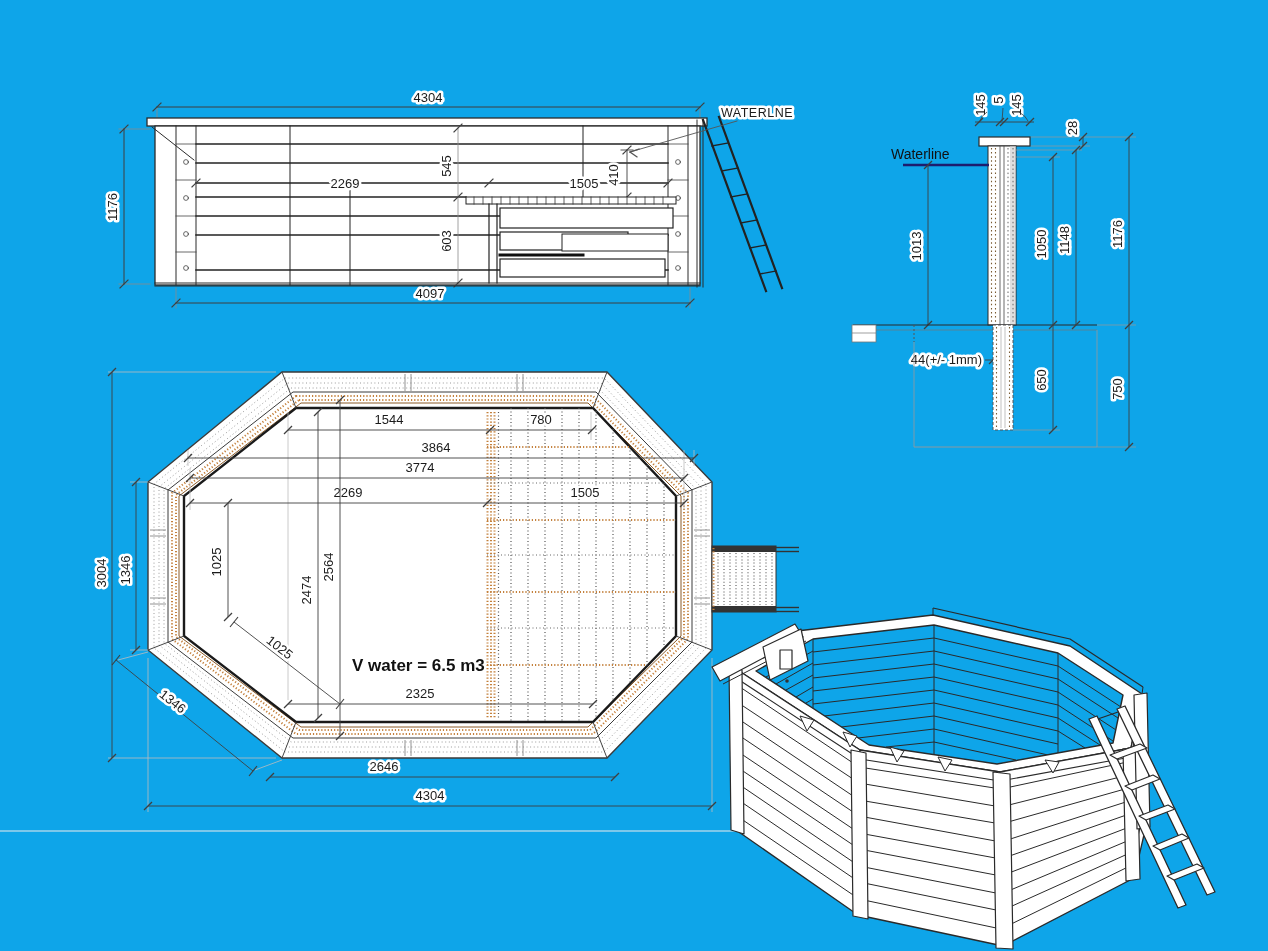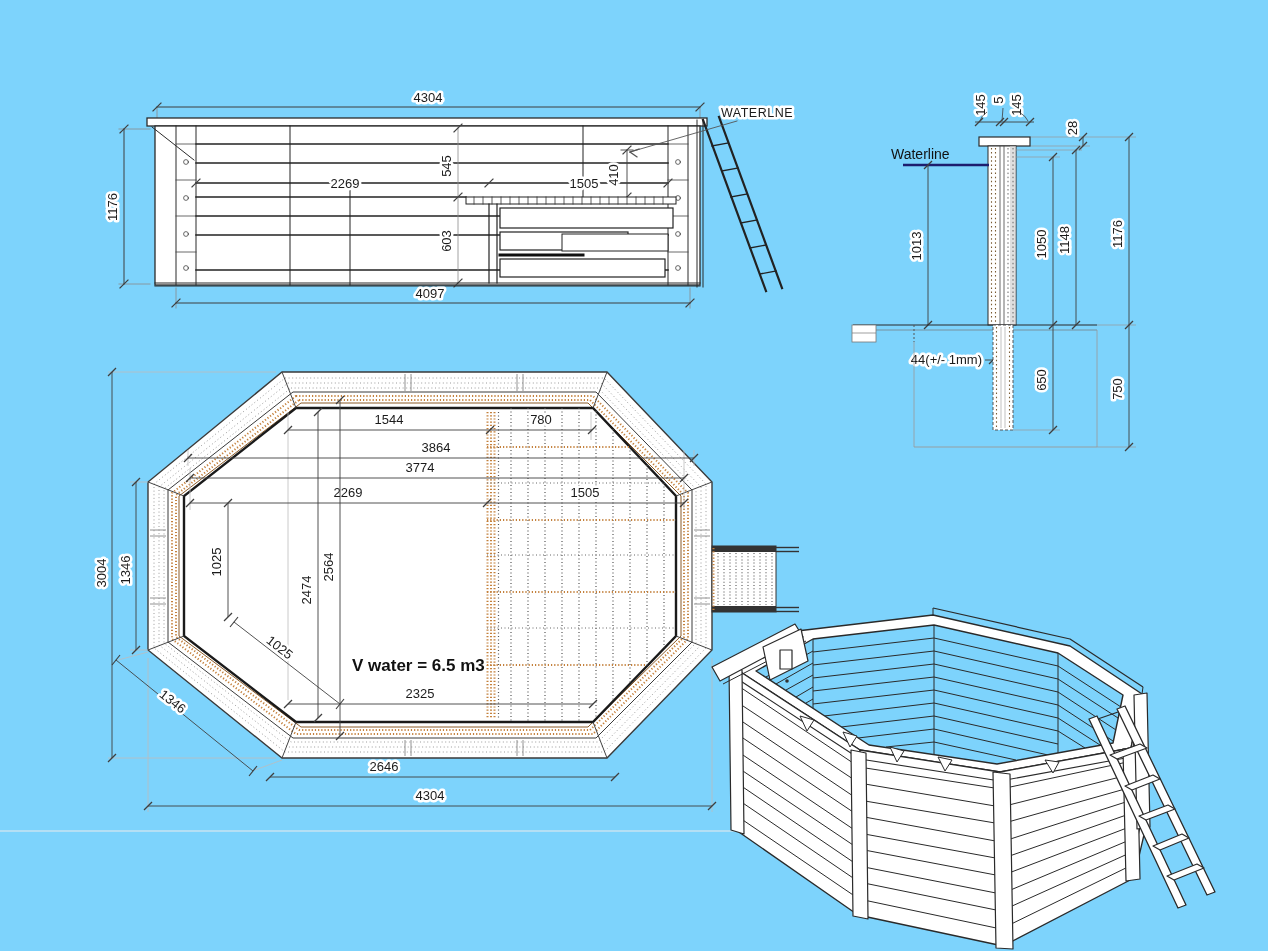--- a/index.html
+++ b/index.html
@@ -1,16 +1,16 @@
 <!DOCTYPE html>
 <html><head>
 <meta charset="utf-8">
 <style>
   html,body{margin:0;padding:0;background:#ffffff;}
-  .canvas{position:relative;width:1268px;height:951px;background:#7dd3fc;overflow:hidden;}
+  .canvas{position:relative;width:1268px;height:951px;background:#0ea5e9;overflow:hidden;}
   svg{position:absolute;left:0;top:0;}
   text{font-family:"Liberation Sans","DejaVu Sans",sans-serif;-webkit-user-select:none;user-select:none;}
   .d{font-size:13px;fill:#1b1b1b;paint-order:stroke;stroke:#ffffff;stroke-width:5px;stroke-linejoin:round;}
   .sm{font-size:12.5px;letter-spacing:0.5px;}
   .wl{font-size:14px;}
   .vol{font-size:17px;font-weight:bold;}
 </style>
 </head>
 <body>
 

